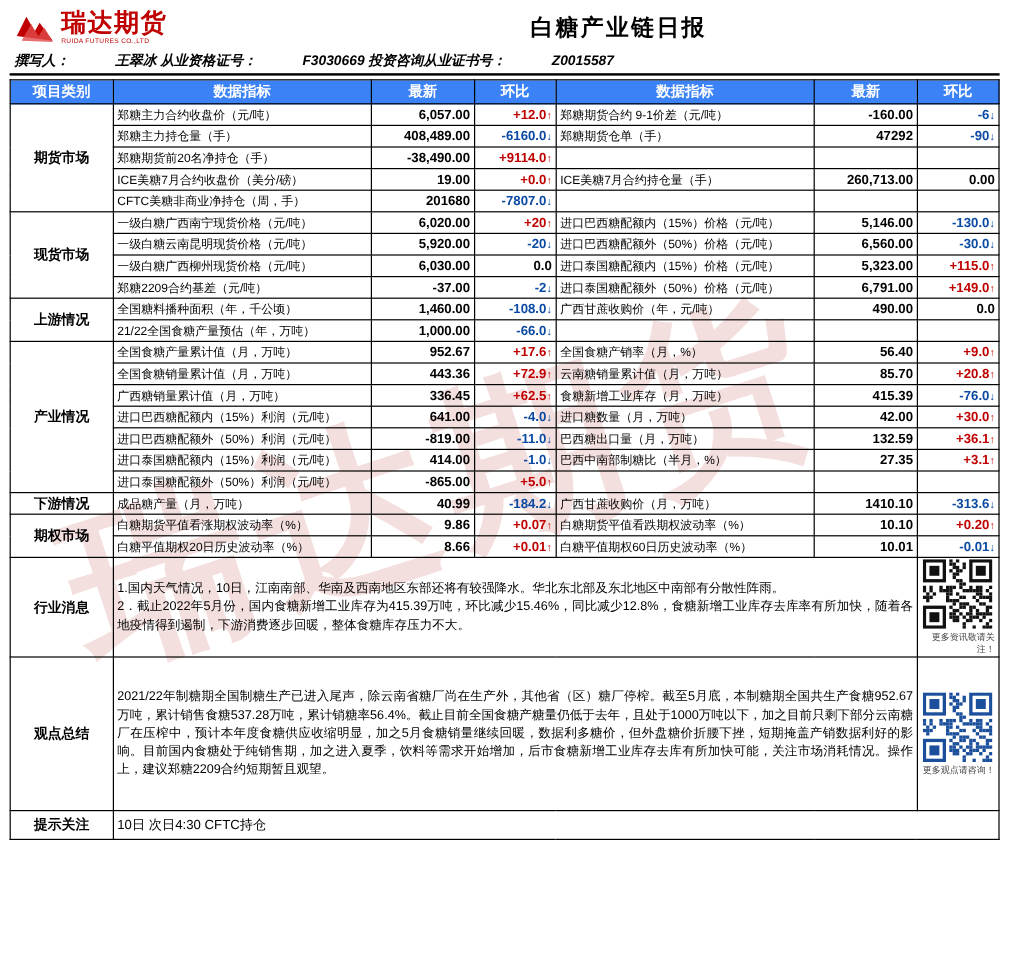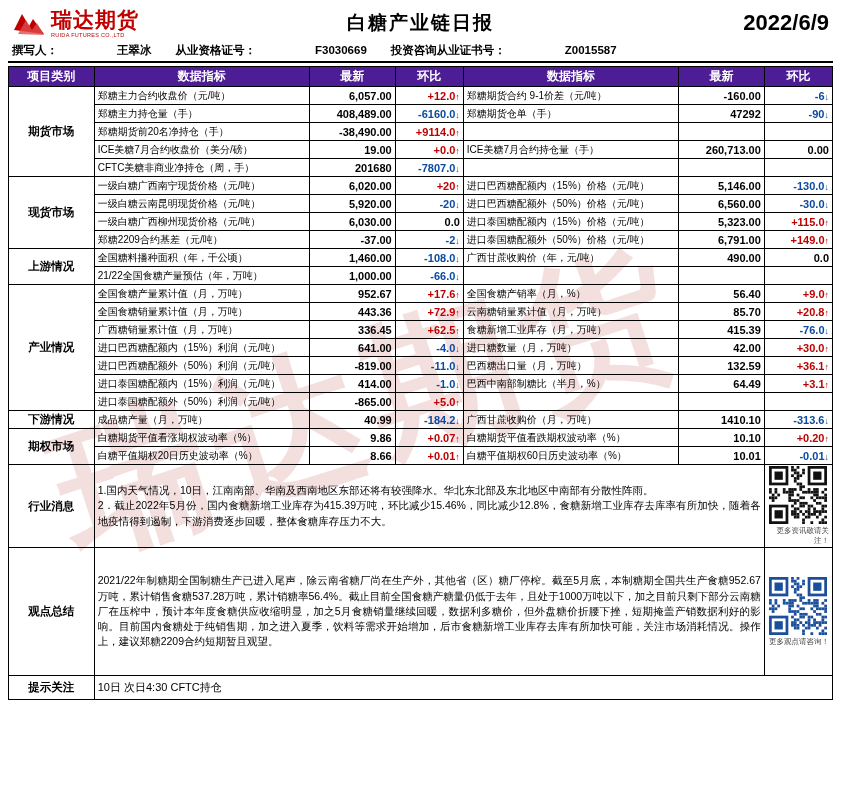--- a/index.html
+++ b/index.html
@@ -52,28 +52,28 @@
     font-size: 19px; font-weight: bold; letter-spacing: 2px;
     font-family: "DejaVu Sans", sans-serif;
   }
   .doc-date { width: 190px; text-align: right; font-size: 22px; font-weight: bold; }
 
   .byline {
     border-bottom: 2px solid #000;
     padding: 1px 4px 3px 4px;
     font-size: 11.5px;
     font-weight: bold;
-    display: flex; gap: 24px; align-items: baseline;
+    display: flex; gap: 3px; align-items: baseline; font-style: italic;
   }
   .byline .lbl { font-weight: bold; }
   .byline .val { font-weight: bold; margin-left: 35px; }
 
   table.main { border-collapse: collapse; width: 825px; margin-top: 3px; table-layout: fixed; }
   table.main td, table.main th { border: 1px solid #000; padding: 1px 3px; vertical-align: middle; height: 18px; }
-  .thead td { background: #4c1d95; color: #fff; font-weight: bold; text-align: center; font-size: 12px; height: 22px; }
+  .thead td { background: #3b82f6; color: #fff; font-weight: bold; text-align: center; font-size: 12px; height: 22px; }
   .cat { text-align: center; font-weight: bold; font-size: 11.5px; }
   .ind { font-size: 10px; padding-left: 4px; }
   .num { text-align: right; font-weight: bold; font-size: 11px; padding-right: 6px; }
   .chg { text-align: right; font-weight: bold; font-size: 11px; padding-right: 4px; }
   .up { color: #c00000; }
   .down { color: #0b4aa2; }
   .flat { color: #000; }
   .arrow { font-size: 9px; }
 
   .newscell { font-size: 10.5px; line-height: 1.45; padding: 4px 6px; text-align: justify; }
@@ -107,21 +107,20 @@
             <path d="M2 22 L10 6 L17 18 L21 11 L32 26 Z" fill="#c00000"></path>
             <path d="M6 26 L14 12 L20 22 L25 15 L32 27 Z" fill="#e04b4b" opacity="0.8"></path>
           </svg>
         </div>
         <div>
           <div class="logo-text-cn">瑞达期货</div>
           <div class="logo-text-en">RUIDA FUTURES CO.,LTD</div>
         </div>
       </div>
       <div class="doc-title">白糖产业链日报</div>
-      <div class="doc-date">2022/6/9</div>
     </div>
 
     <div class="byline">
       <span class="lbl">撰写人：</span>
       <span class="val">王翠冰</span>
       <span class="lbl">从业资格证号：</span>
       <span class="val">F3030669</span>
       <span class="lbl">投资咨询从业证书号：</span>
       <span class="val">Z0015587</span>
     </div>
@@ -276,21 +275,21 @@
             <td class="chg down">-11.0<span class="arrow">↓</span></td>
             <td class="ind">巴西糖出口量（月，万吨）</td>
             <td class="num">132.59</td>
             <td class="chg up">+36.1<span class="arrow">↑</span></td>
           </tr>
           <tr>
             <td class="ind">进口泰国糖配额内（15%）利润（元/吨）</td>
             <td class="num">414.00</td>
             <td class="chg down">-1.0<span class="arrow">↓</span></td>
             <td class="ind">巴西中南部制糖比（半月，%）</td>
-            <td class="num">64.49</td>
+            <td class="num">27.35</td>
             <td class="chg up">+3.1<span class="arrow">↑</span></td>
           </tr>
           <tr>
             <td class="ind">进口泰国糖配额外（50%）利润（元/吨）</td>
             <td class="num">-865.00</td>
             <td class="chg up">+5.0<span class="arrow">↑</span></td>
             <td class="ind"></td>
             <td class="num"></td>
             <td class="chg flat"></td>
           </tr>

